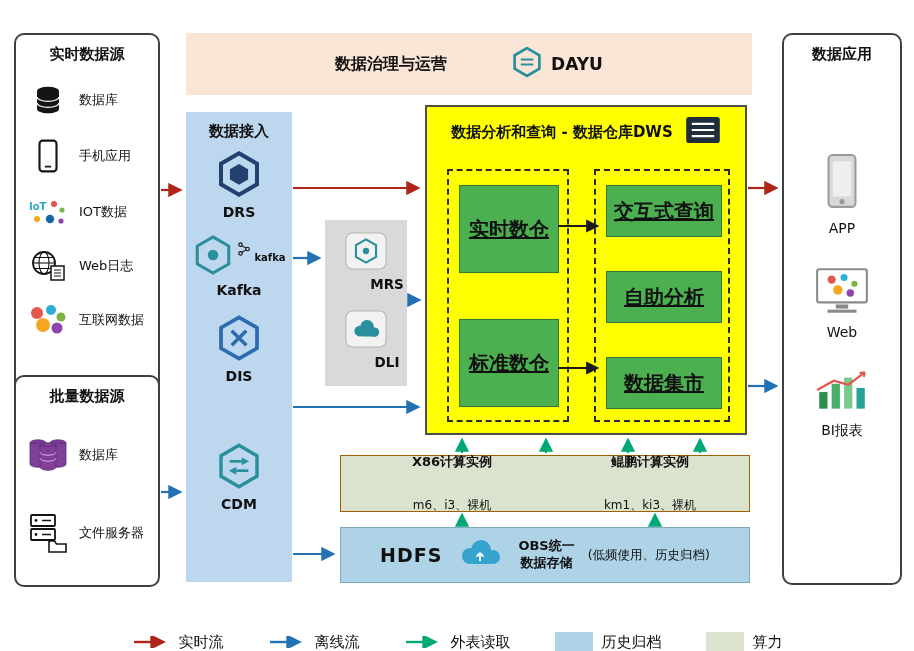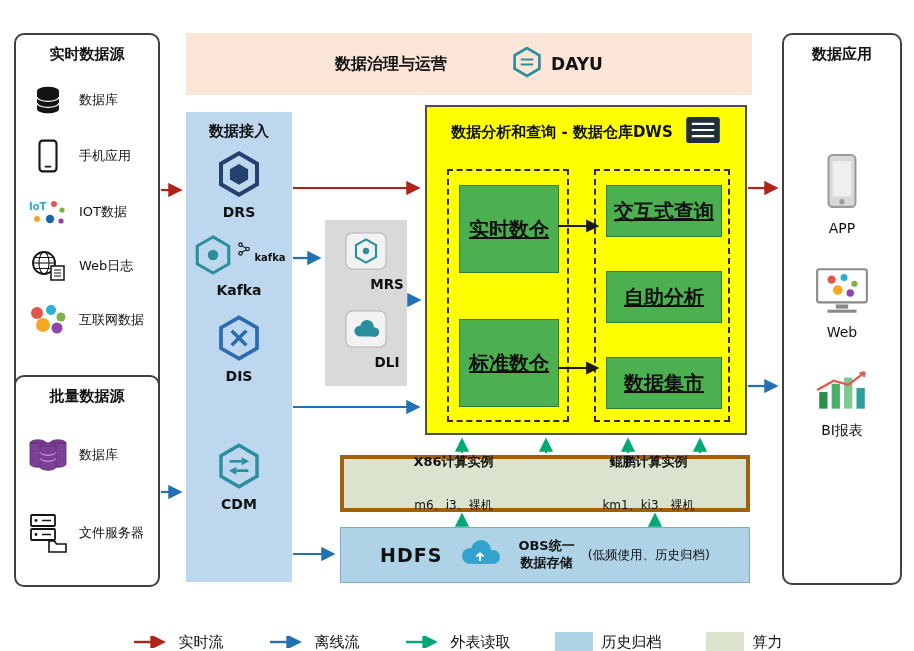--- a/index.html
+++ b/index.html
@@ -28,21 +28,21 @@
   .mrs-box { background:var(--gray-fill,#d9d9d9); }
   .mrs-item { position:absolute; left:0; right:0; text-align:center; }
   .mrs-label { font-weight:700; font-size:13.5px; margin-top:2px;padding-left:42px; }
 
   .dws-box { background:var(--dws-fill,#ffff00); border:2px solid #4d4d4d; }
   .dws-title-row { display:flex; align-items:center; justify-content:center; gap:12px; padding-top:9px; }
   .dws-title { font-weight:700; font-size:15px; }
   .dashed-box { position:absolute; border:2px dashed #2b2b2b; }
   .green-box { position:absolute; background:var(--green-fill,#4caf50); border:1.5px solid var(--green-border,#2e7d32); display:flex; align-items:center; justify-content:center; font-weight:700; font-size:20px;text-decoration:underline; }
 
-  .compute-box { background:var(--compute-fill,#dbe2cd); border:4px solid #a16207; display:flex;padding-left:12px; }
+  .compute-box { background:var(--compute-fill,#dbe2cd); border:1px solid #a16207; display:flex;padding-left:12px; }
   .compute-cell { flex:1; display:flex; flex-direction:column; align-items:center; justify-content:center; line-height:1.45; }
   .compute-title { font-weight:700; font-size:13px; }
   .compute-sub { font-size:12px;margin-top:25px; }
 
   .storage-box { background:var(--archive-fill,#aed3e6); border:1px solid #7fa8c2; display:flex; align-items:center; justify-content:center; gap:13px; }
   .hdfs-label { font-weight:700; font-size:19px; letter-spacing:1px; }
   .obs-label { font-weight:700; font-size:13px; text-align:center; line-height:1.3; }
   .storage-note { font-size:12.5px; }
 
   .app-item { position:absolute; left:0; right:0; text-align:center; }

